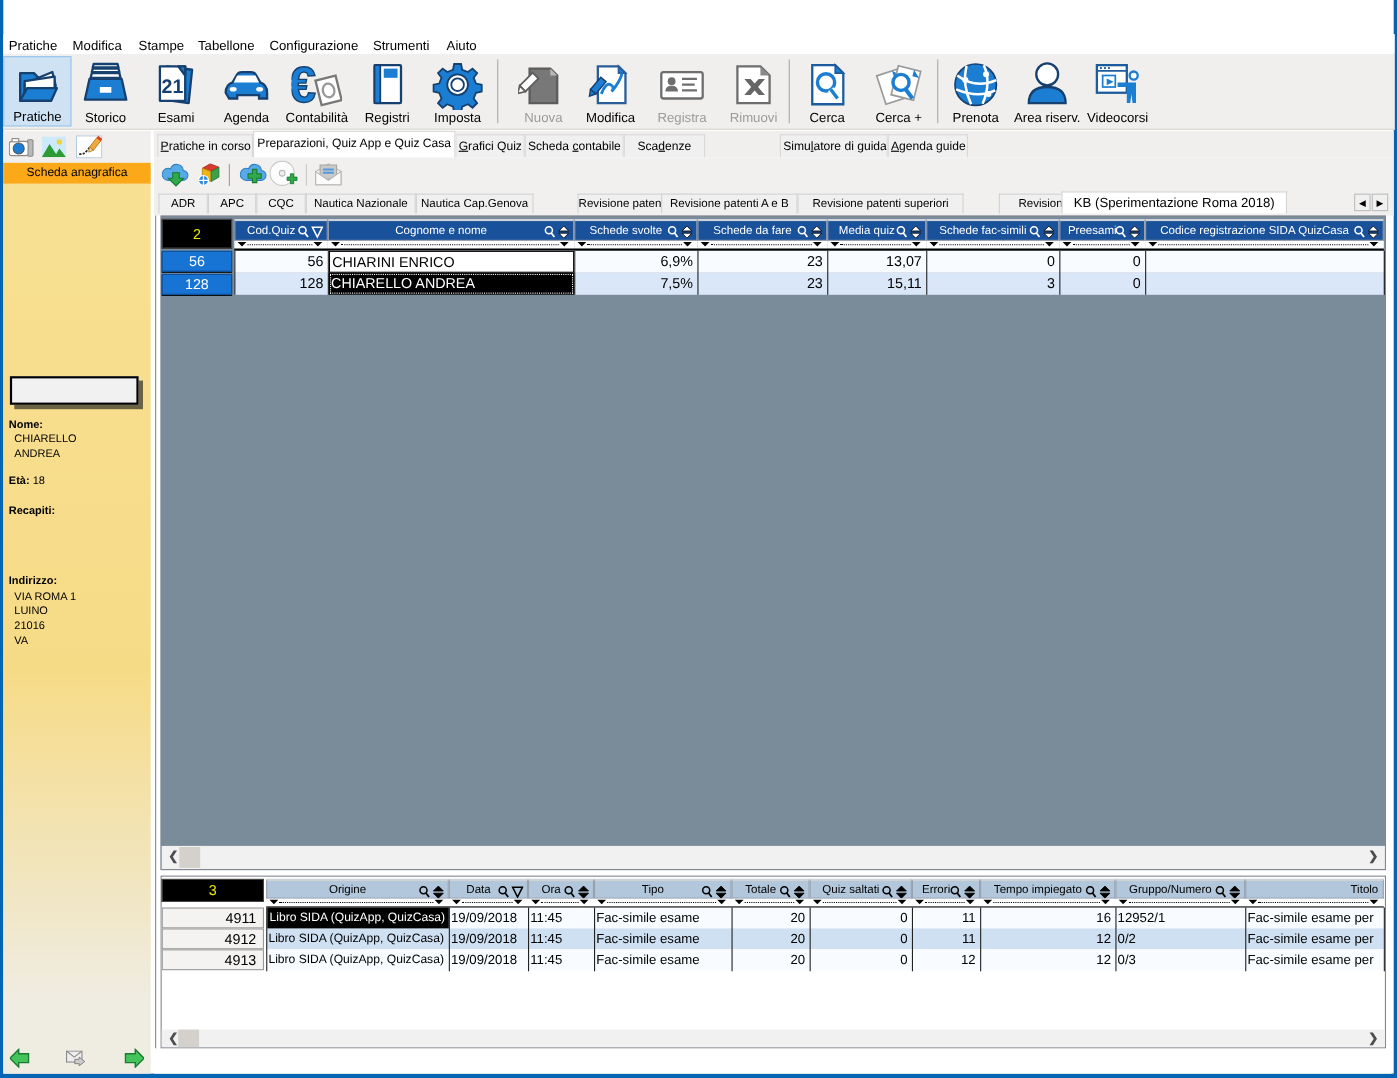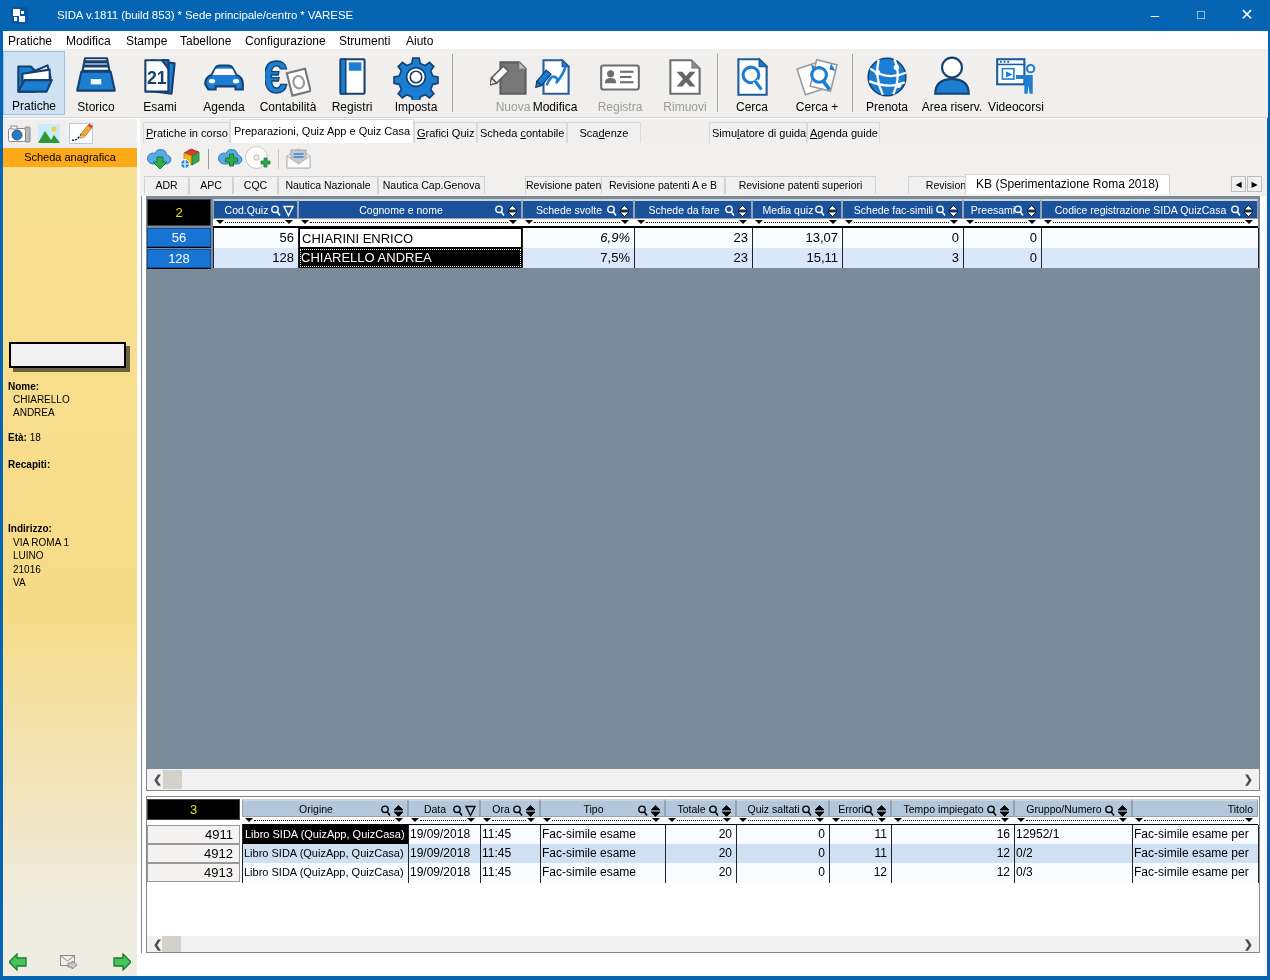--- a/index.html
+++ b/index.html
@@ -63,33 +63,20 @@
 .vline{position:absolute;width:1px;background:#8c8c8c;}
 </style>
 </head>
 <body>
 <div id="win">
 
   <div class="abs" style="left:0;top:0;width:3px;height:980px;background:#0665b2;"></div>
   <div class="abs" style="left:1267px;top:0;width:3px;height:980px;background:#0665b2;"></div>
   <div class="abs" style="left:0;top:976px;width:1270px;height:4px;background:#0665b2;"></div>
 
-  <div id="titlebar" class="abs">
-    <svg class="abs" style="left:11px;top:7px;" width="17" height="17" viewBox="0 0 17 17">
-      <rect x="0" y="0" width="17" height="17" fill="#0a57a0"></rect>
-      <rect x="2" y="2" width="7" height="7" fill="#fff"></rect>
-      <rect x="10" y="4" width="3" height="3" fill="#fff"></rect>
-      <rect x="3" y="10" width="3" height="4" fill="#fff"></rect>
-      <rect x="8" y="9" width="6" height="6" fill="#fff"></rect>
-    </svg>
-    <span class="ttl">SIDA v.1811 (build 853) * Sede principale/centro * VARESE</span>
-    <span class="winbtn" style="left:1132px;">–</span>
-    <span class="winbtn" style="left:1178px;font-size:13px;">□</span>
-    <span class="winbtn" style="left:1224px;font-size:16px;">✕</span>
-  </div>
 
   <div id="menubar" class="abs">
     <span style="left:5px;">Pratiche</span>
     <span style="left:63px;">Modifica</span>
     <span style="left:123px;">Stampe</span>
     <span style="left:177px;">Tabellone</span>
     <span style="left:242px;">Configurazione</span>
     <span style="left:336px;">Strumenti</span>
     <span style="left:403px;">Aiuto</span>
   </div>
@@ -160,21 +147,21 @@
       <svg width="46" height="46" viewBox="0 0 44 44">
         <g fill="#1b7ed3" stroke="#16406f" stroke-width="1.6">
         <path d="M19 4 h6 l1 5 l5 2 l4-3 l4 4 l-3 4 l2 5 l5 1 v6 l-5 1 l-2 5 l3 4 l-4 4 l-4-3 l-5 2 l-1 5 h-6 l-1-5 l-5-2 l-4 3 l-4-4 l3-4 l-2-5 l-5-1 v-6 l5-1 l2-5 l-3-4 l4-4 l4 3 l5-2 Z"></path>
         <circle cx="22" cy="22" r="9" fill="#fff"></circle>
         <circle cx="22" cy="22" r="5.5" fill="#fff"></circle>
         </g>
       </svg>
       <span class="lbl">Imposta</span>
     </div>
     <div class="tsep" style="left:449px;"></div>
-    <div class="tbtn dis" style="left:479px;">
+    <div class="tbtn dis" style="left:460px;">
       <svg width="46" height="46" viewBox="0 0 44 44">
         <path d="M10 8 L28 8 L34 14 L34 38 L10 38 Z" fill="#787878" stroke="#5c5c5c" stroke-width="2"></path>
         <path d="M28 8 L28 14 L34 14 Z" fill="#b9b9b9"></path>
         <g transform="rotate(45 12 18)">
             <rect x="8" y="13" width="7" height="16" fill="#fff" stroke="#5c5c5c" stroke-width="1.5"></rect>
             <path d="M8 29 l3.5 6 l3.5-6 Z" fill="#fff" stroke="#5c5c5c" stroke-width="1.5"></path>
           </g>
       </svg>
       <span class="lbl">Nuova</span>
     </div>
@@ -501,21 +488,21 @@
   <div class="vline" style="left:151px;top:31px;height:40px;background:#222;"></div>
   <div class="vline" style="left:375px;top:31px;height:40px;background:#222;"></div>
   <div class="vline" style="left:487px;top:31px;height:40px;background:#222;"></div>
   <div class="vline" style="left:605px;top:31px;height:40px;background:#222;"></div>
   <div class="vline" style="left:695px;top:31px;height:40px;background:#222;"></div>
   <div class="vline" style="left:816px;top:31px;height:40px;background:#222;"></div>
   <div class="vline" style="left:894px;top:31px;height:40px;background:#222;"></div>
   <div class="vline" style="left:1111px;top:31px;height:40px;background:#222;"></div>
   <div class="cell rt" style="left:68px;top:31px;width:79px;height:20px;">56</div>
   <div class="cell" style="left:152px;top:31px;width:223px;height:20px;border:1px solid #000;background:#fff;padding-left:2px;">CHIARINI ENRICO</div>
-  <div class="cell rt" style="left:377px;top:31px;width:106px;height:20px;font-style:italic;">6,9%</div>
+  <div class="cell rt" style="left:377px;top:31px;width:106px;height:20px;">6,9%</div>
   <div class="cell rt" style="left:489px;top:31px;width:112px;height:20px;">23</div>
   <div class="cell rt" style="left:607px;top:31px;width:84px;height:20px;">13,07</div>
   <div class="cell rt" style="left:697px;top:31px;width:115px;height:20px;">0</div>
   <div class="cell rt" style="left:818px;top:31px;width:72px;height:20px;">0</div>
   <div class="cell rt" style="left:68px;top:51px;width:79px;height:20px;">128</div>
   <div class="cell" style="left:152px;top:51px;width:223px;height:20px;background:#000;color:#fff;outline:1px dotted #fff;outline-offset:-2px;padding-left:2px;">CHIARELLO ANDREA</div>
   <div class="cell rt" style="left:377px;top:51px;width:106px;height:20px;">7,5%</div>
   <div class="cell rt" style="left:489px;top:51px;width:112px;height:20px;">23</div>
   <div class="cell rt" style="left:607px;top:51px;width:84px;height:20px;">15,11</div>
   <div class="cell rt" style="left:697px;top:51px;width:115px;height:20px;">3</div>

